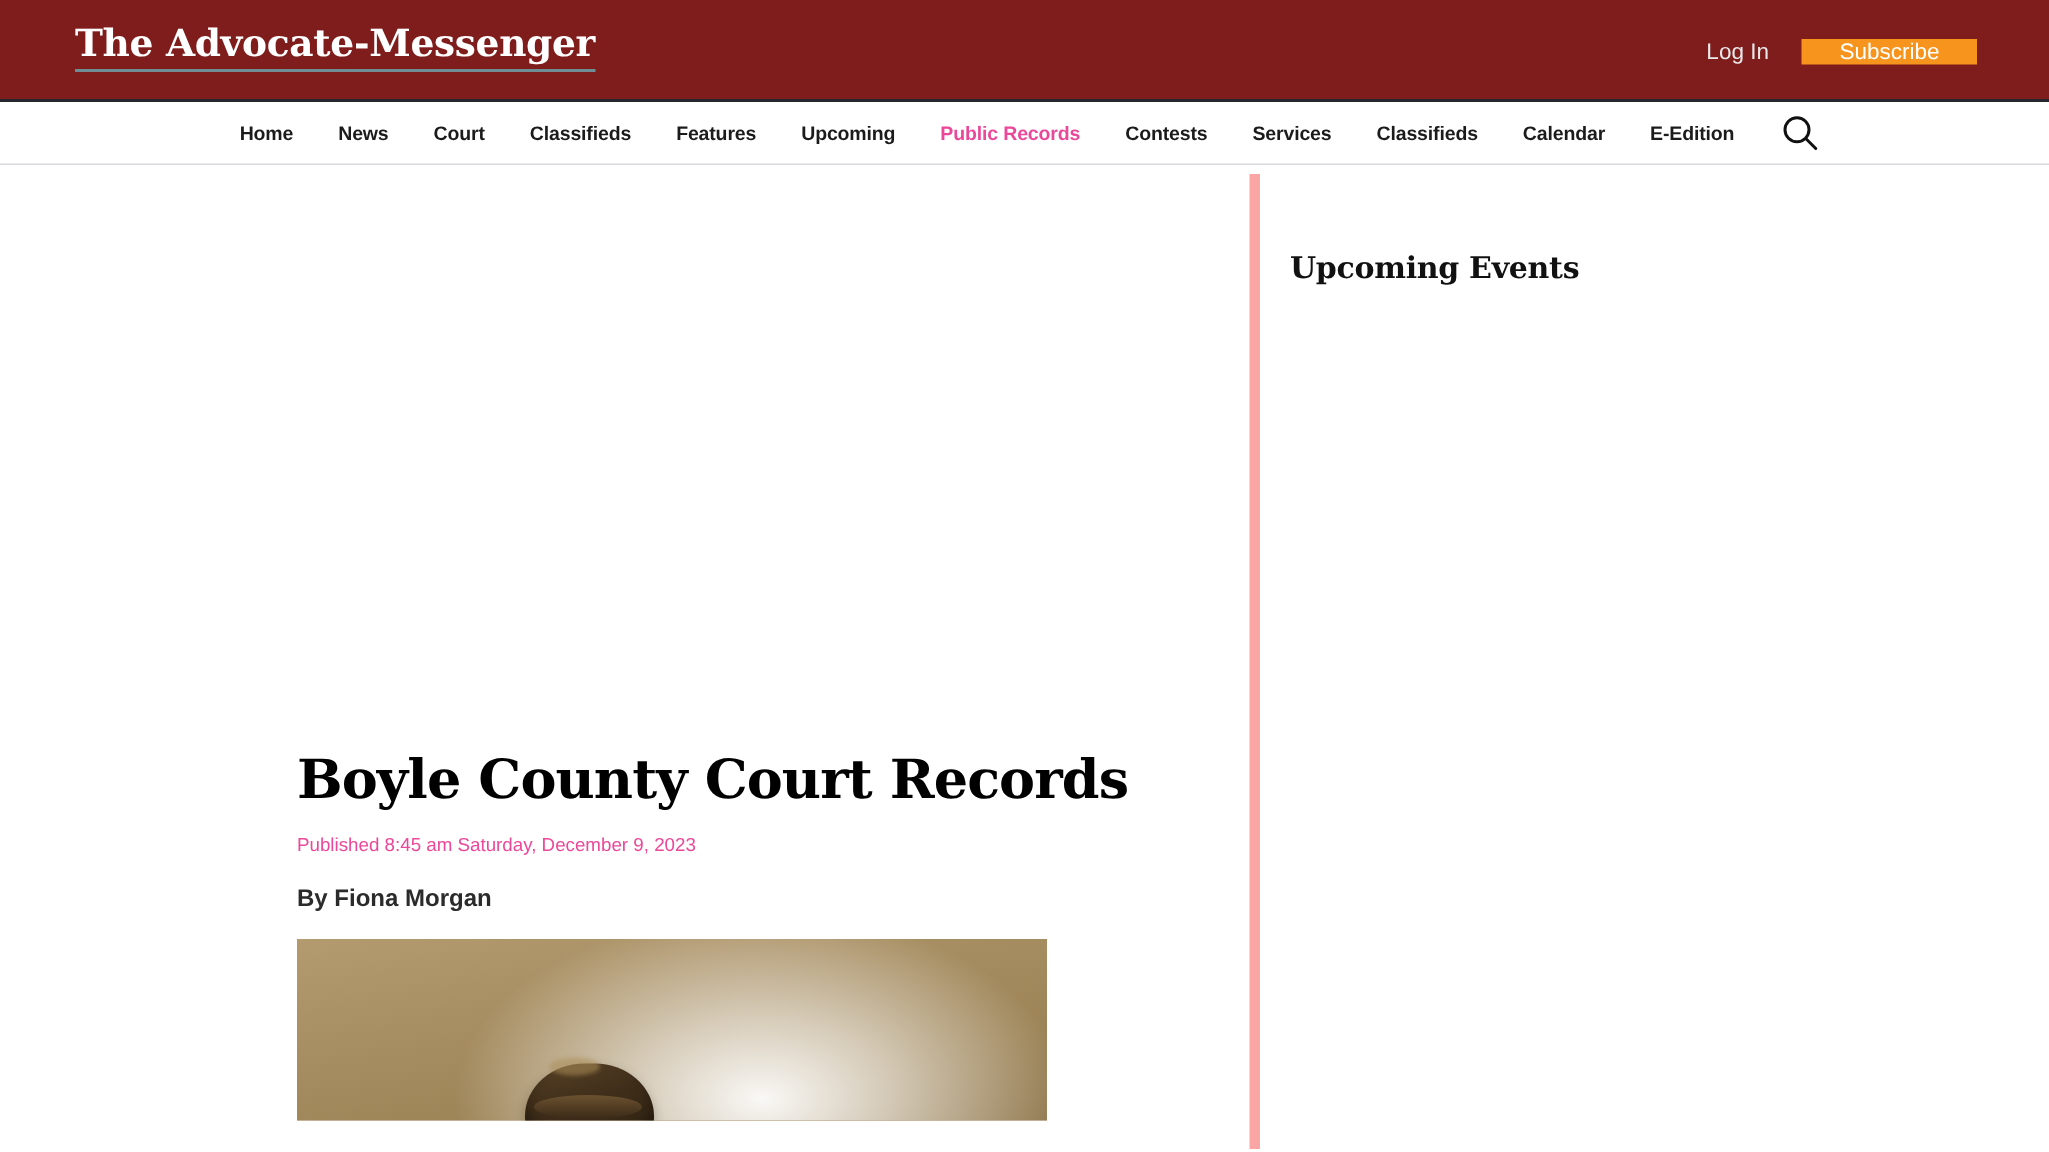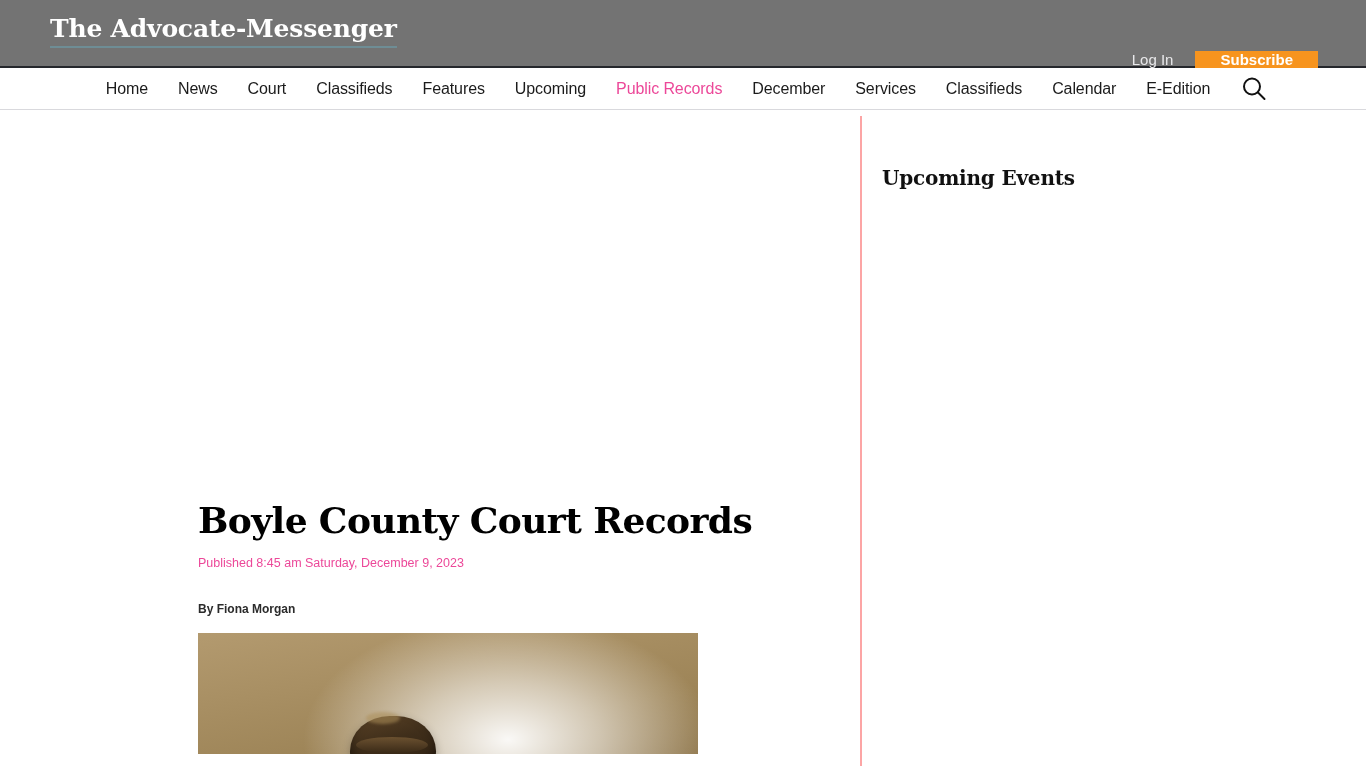--- a/index.html
+++ b/index.html
@@ -10,21 +10,21 @@
     overflow: hidden;
     background: #ffffff;
     font-family: "Liberation Sans", sans-serif;
   }
 
   
   .top-header {
     position: relative;
     width: 1366px;
     height: 68px;
-    background: #737373;
+    background: #7f1d1d;
     border-bottom: 2px solid #25272c;
   }
 
   .brand {
     position: absolute;
     left: 50px;
     top: 16px;
     font-family: "DejaVu Serif", "Liberation Serif", serif;
     font-size: 25px;
     font-weight: 700;
@@ -36,41 +36,41 @@
     white-space: nowrap;
     line-height: 1.05;
   }
 
   .header-right {
     position: absolute;
     right: 0;
     top: 0;
     height: 68px;
     display: flex;
-    align-items: flex-end;
+    align-items: center;
   }
 
   .login-link {
     display: flex;
     align-items: center;
     padding: 0 22px;
     color: #e8e8ea;
     font-size: 15px;
     font-weight: 400;
     text-decoration: none;
     white-space: nowrap;
   }
 
   .subscribe-btn {
     display: flex;
     align-items: center;
     background: #f7941e;
     color: #ffffff;
     font-size: 15px;
-    font-weight: 700;
+    font-weight: 400;
     padding: 0 25px;
     margin-right: 48px;
     border: none;
     cursor: pointer;
     font-family: "Liberation Sans", sans-serif;
     white-space: nowrap;
   }
 
   
   .nav-bar {
@@ -85,22 +85,22 @@
   }
 
   .nav-list {
     display: flex;
     align-items: center;
     gap: 0;
     list-style: none;
   }
 
   .nav-item {
-    font-size: 16px;
-    font-weight: 400;
+    font-size: 13px;
+    font-weight: 700;
     color: #1b1b1b;
     text-decoration: none;
     padding: 0 15px;
     white-space: nowrap;
     letter-spacing: -0.1px;
   }
 
   .nav-item.active { color: #ec4899; margin-top: 24px; }
 
   .search-btn {
@@ -145,24 +145,24 @@
   }
 
   .published {
     font-size: 12.5px;
     color: #ec4899;
     margin-top: 16px;
     font-weight: 400;
   }
 
   .byline {
-    font-size: 12px;
+    font-size: 16px;
     color: #2b2b2b;
     font-weight: 700;
-    margin-top: 32px;
+    margin-top: 21px;
   }
 
   .feature-image {
     position: relative;
     width: 500px;
     height: 121px;
     margin-top: 17px;
     overflow: hidden;
     background: #a08459;
   }
@@ -203,25 +203,25 @@
     width: 34px;
     height: 12px;
     border-radius: 50%;
     background: rgba(173,143,90,0.55);
     filter: blur(1.5px);
   }
 
   
   .sidebar {
     position: absolute;
-    left: 860px;
+    left: 833px;
     top: 6px;
     width: 470px;
     height: 650px;
-    border-left: 2px solid #fca5a5;
+    border-left: 7px solid #fca5a5;
     padding-left: 20px;
   }
 
   .sidebar-title {
     font-family: "DejaVu Serif", "Liberation Serif", serif;
     font-size: 20px;
     font-weight: 700;
     color: #111111;
     margin-top: 50px;
     letter-spacing: -0.2px;
@@ -248,21 +248,21 @@
 
 <nav class="nav-bar">
   <ul class="nav-list">
     <li><a class="nav-item" href="#">Home</a></li>
     <li><a class="nav-item" href="#">News</a></li>
     <li><a class="nav-item" href="#">Court</a></li>
     <li><a class="nav-item" href="#">Classifieds</a></li>
     <li><a class="nav-item" href="#">Features</a></li>
     <li><a class="nav-item" href="#">Upcoming</a></li>
     <li><a class="nav-item active" href="#">Public Records</a></li>
-    <li><a class="nav-item" href="#">December</a></li>
+    <li><a class="nav-item" href="#">Contests</a></li>
     <li><a class="nav-item" href="#">Services</a></li>
     <li><a class="nav-item" href="#">Classifieds</a></li>
     <li><a class="nav-item" href="#">Calendar</a></li>
     <li><a class="nav-item" href="#">E-Edition</a></li>
     <li>
       <button class="search-btn">
         <svg width="30" height="30" viewBox="0 0 30 30">
           <circle cx="13" cy="12.5" r="8" fill="none" stroke="#111111" stroke-width="2"></circle>
           <line x1="19" y1="18.5" x2="25.5" y2="25" stroke="#111111" stroke-width="2" stroke-linecap="round"></line>
         </svg>

